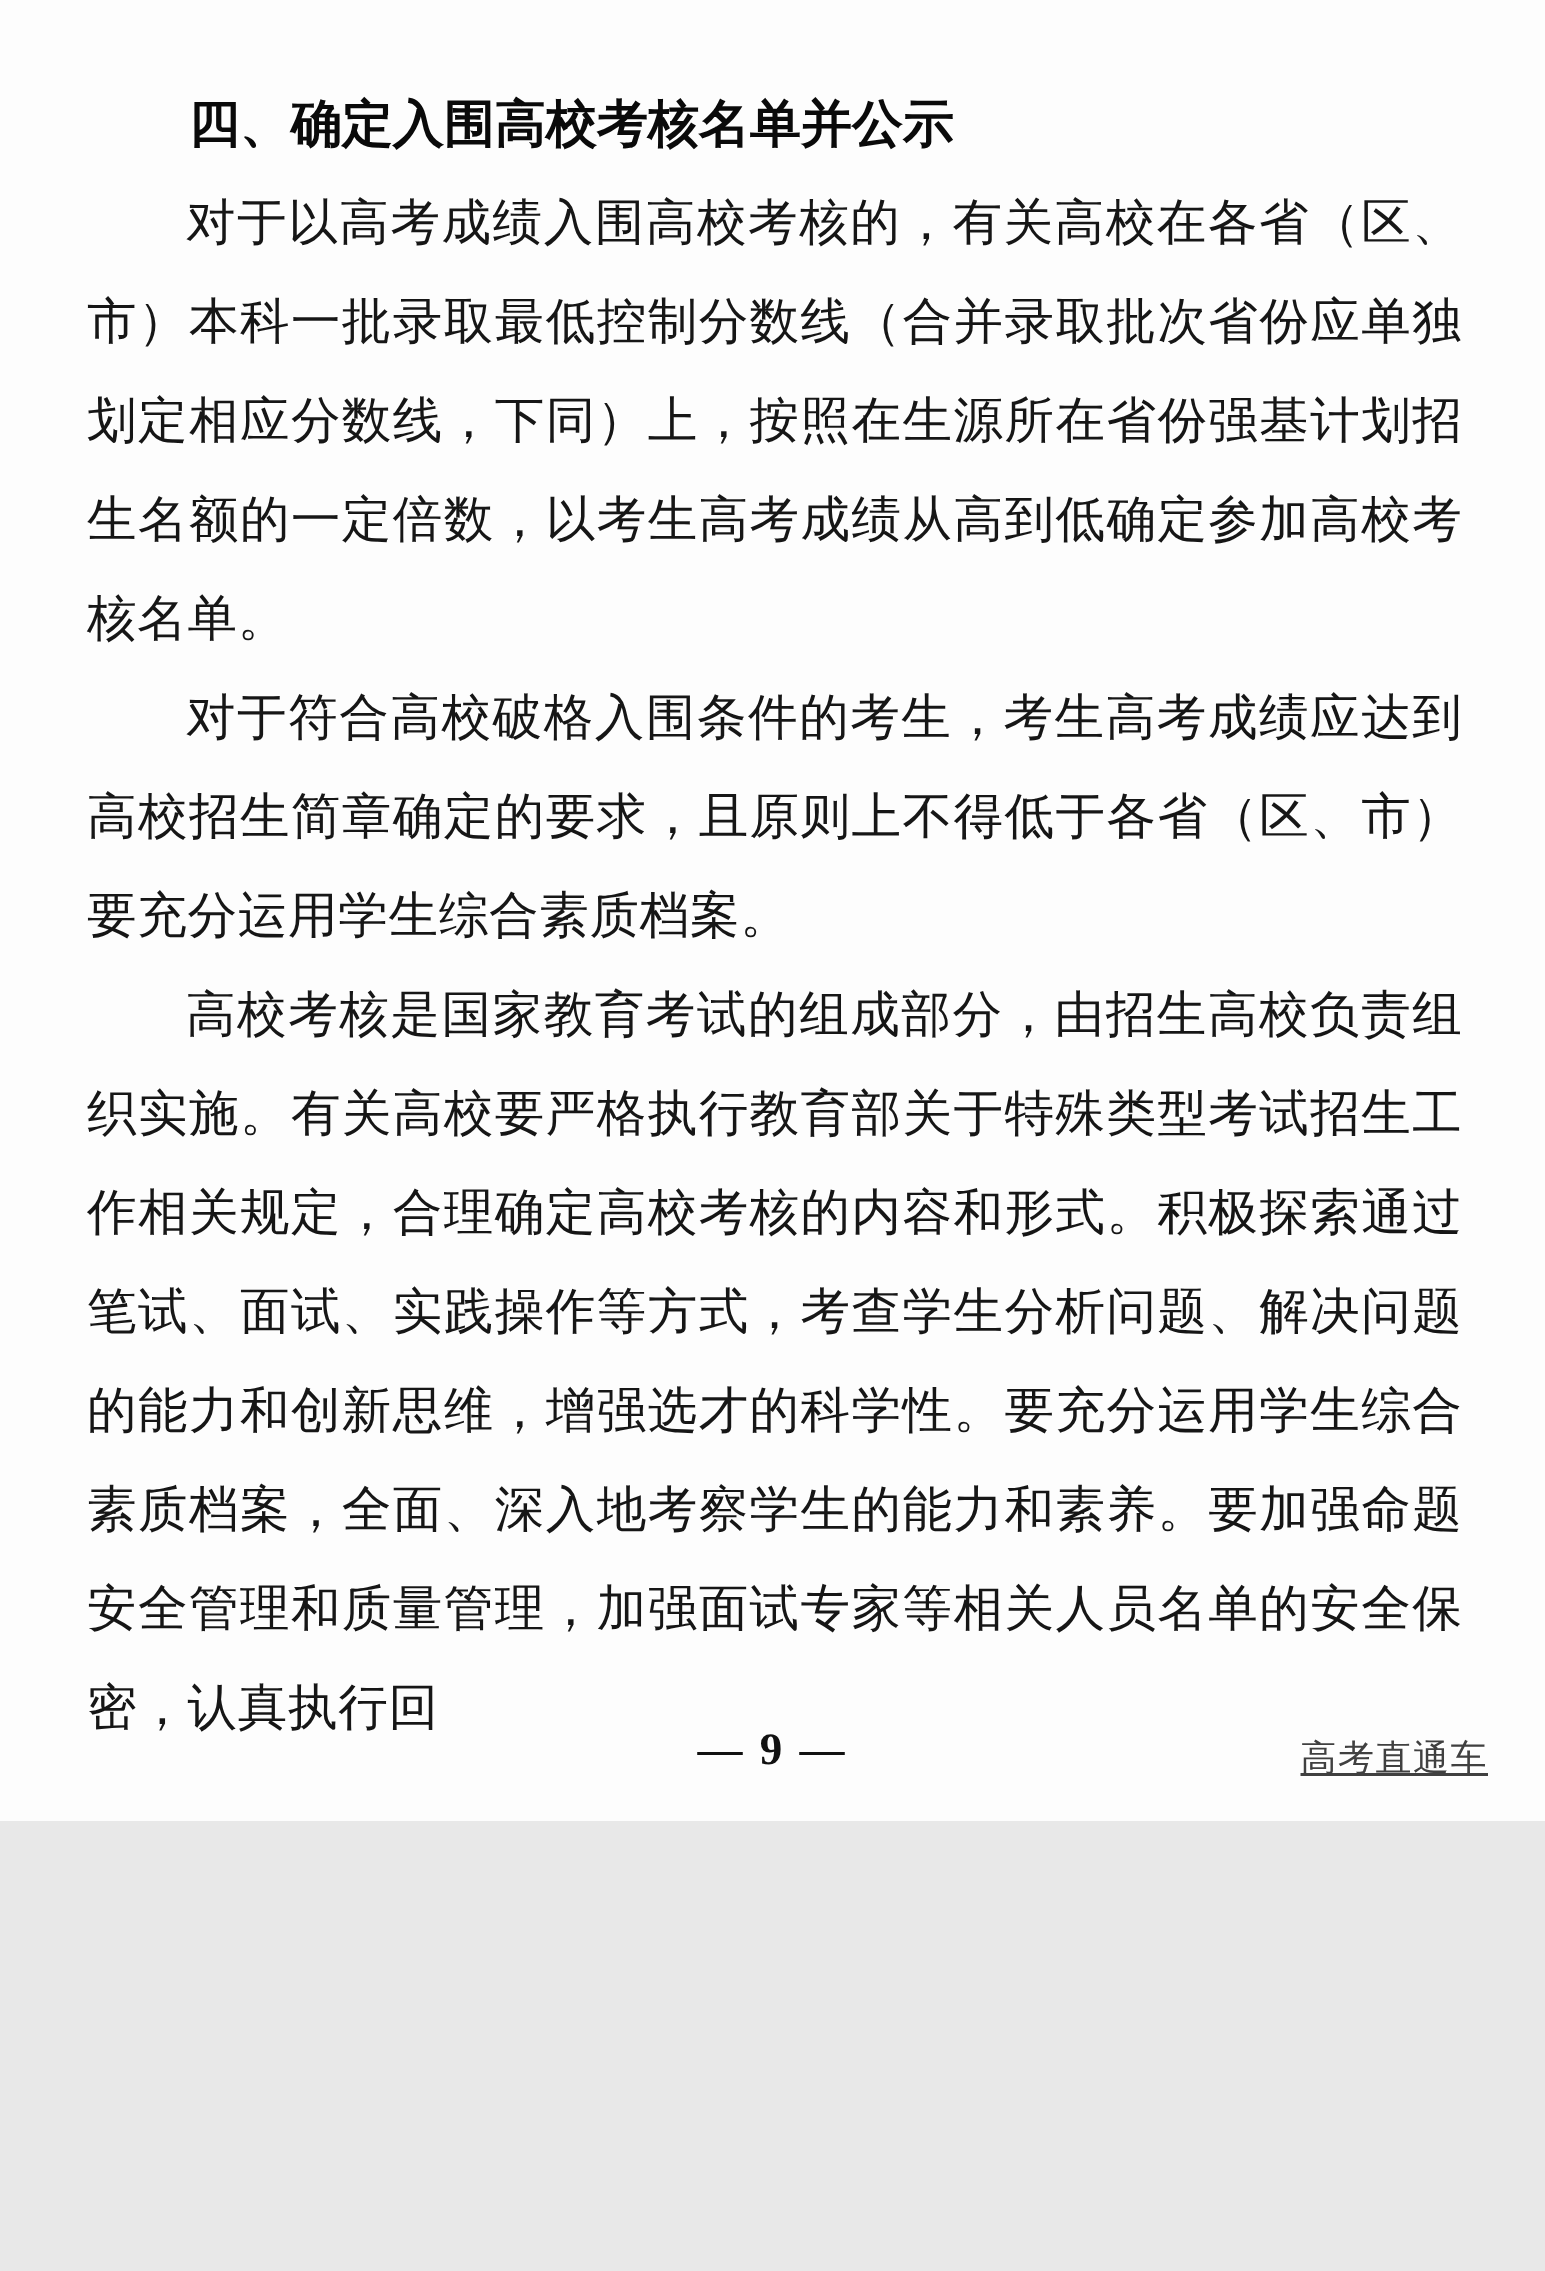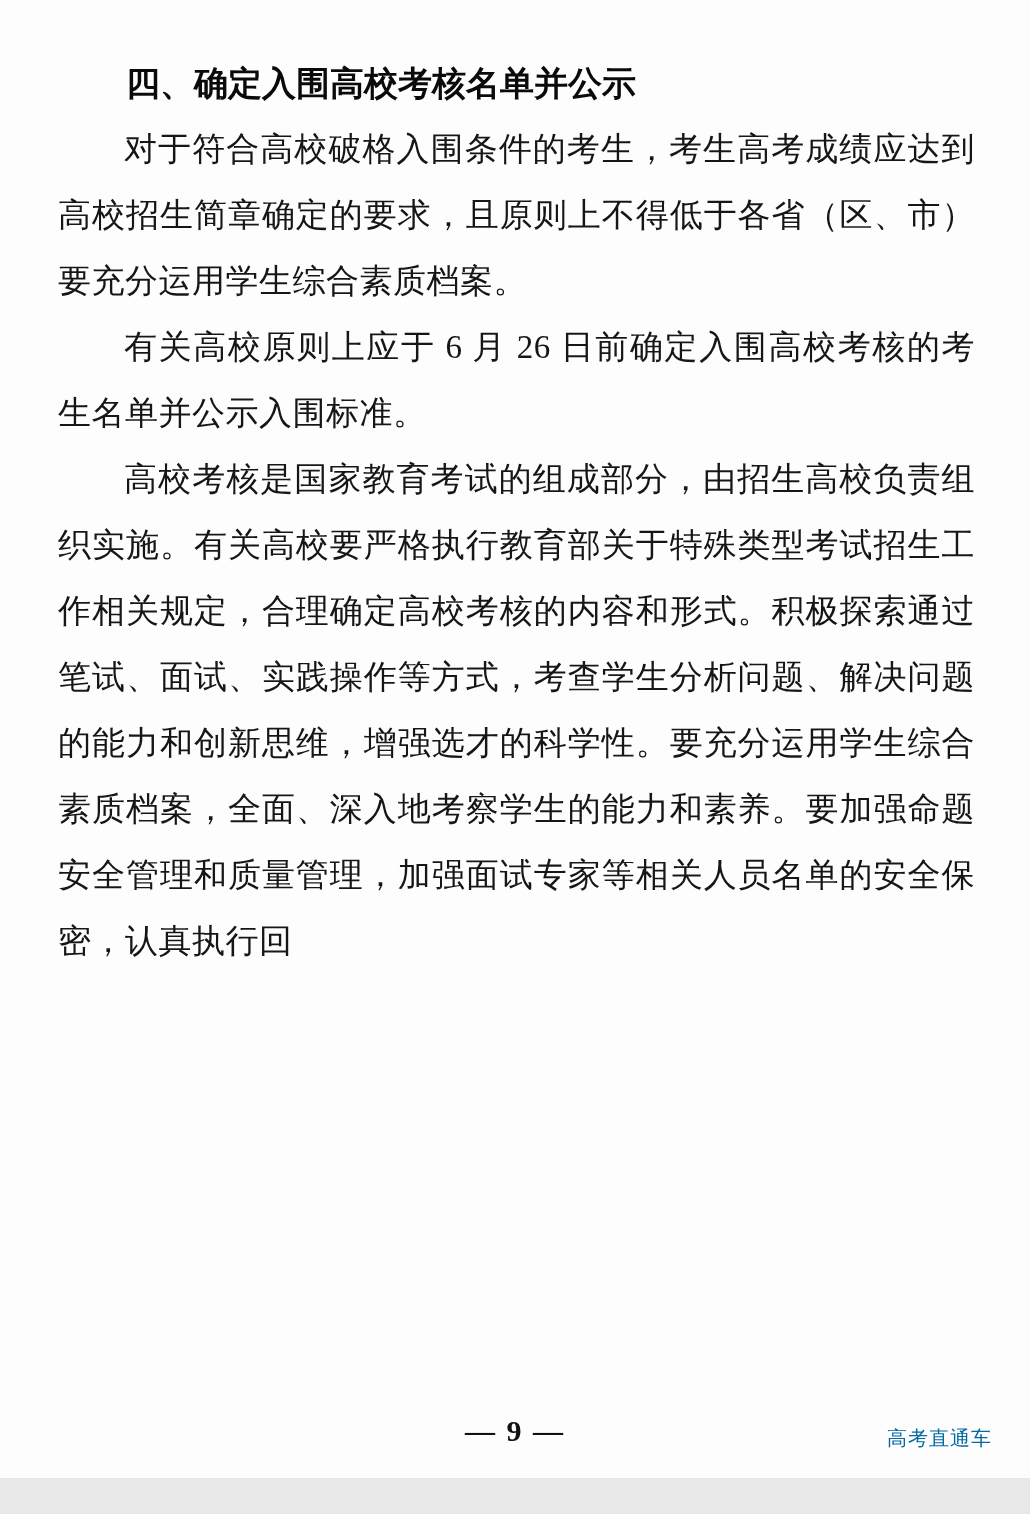--- a/index.html
+++ b/index.html
@@ -3,21 +3,21 @@
 <meta charset="utf-8">
 <style>
   html, body {
     margin: 0;
     padding: 0;
     background: #e8e8e8;
   }
   .page {
     position: relative;
     width: 1030px;
-    height: 1478px;
+    height: 1214px;
     margin: 0 auto;
     background: #fdfdfd;
     color: #161616;
     font-family: "Liberation Serif", serif;
     overflow: hidden;
   }
   .content {
     position: absolute;
     top: 50px;
     left: 58px;
@@ -51,33 +51,34 @@
     font-weight: bold;
     font-size: 30px;
     color: #111;
     letter-spacing: 2px;
   }
   .watermark {
     position: absolute;
     right: 38px;
     bottom: 26px;
     font-family: "Liberation Sans", sans-serif;
-    font-size: 20px;
-    color: #0369a1;
+    font-size: 24px;
+    color: #404040;
     text-shadow: 0 1px 0 #ffffff;
     letter-spacing: 1px;
+    text-decoration: underline;
   }
 </style>
 </head>
 <body>
 
 <div class="page">
   <div class="content">
     <h2 class="sec-heading">四、确定入围高校考核名单并公示</h2>
+    <p class="para">对于以高考成绩入围高校考核的，有关高校在各省（区、市）本科一批录取最低控制分数线（合并录取批次省份应单独划定相应分数线，下同）上，按照在生源所在省份强基计划招生名额的一定倍数，以考生高考成绩从高到低确定参加高校考核名单。</p>
     <p class="para">对于符合高校破格入围条件的考生，考生高考成绩应达到高校招生简章确定的要求，且原则上不得低于各省（区、市）要充分运用学生综合素质档案。</p>
-    <p class="para">有关高校原则上应于 6 月 26 日前确定入围高校考核的考生名单并公示入围标准。</p>
     <p class="para">高校考核是国家教育考试的组成部分，由招生高校负责组织实施。有关高校要严格执行教育部关于特殊类型考试招生工作相关规定，合理确定高校考核的内容和形式。积极探索通过笔试、面试、实践操作等方式，考查学生分析问题、解决问题的能力和创新思维，增强选才的科学性。要充分运用学生综合素质档案，全面、深入地考察学生的能力和素养。要加强命题安全管理和质量管理，加强面试专家等相关人员名单的安全保密，认真执行回</p>
   </div>
 
   <div class="page-number">— 9 —</div>
 
   <div class="watermark">高考直通车</div>
 </div>
 
 </body></html>

